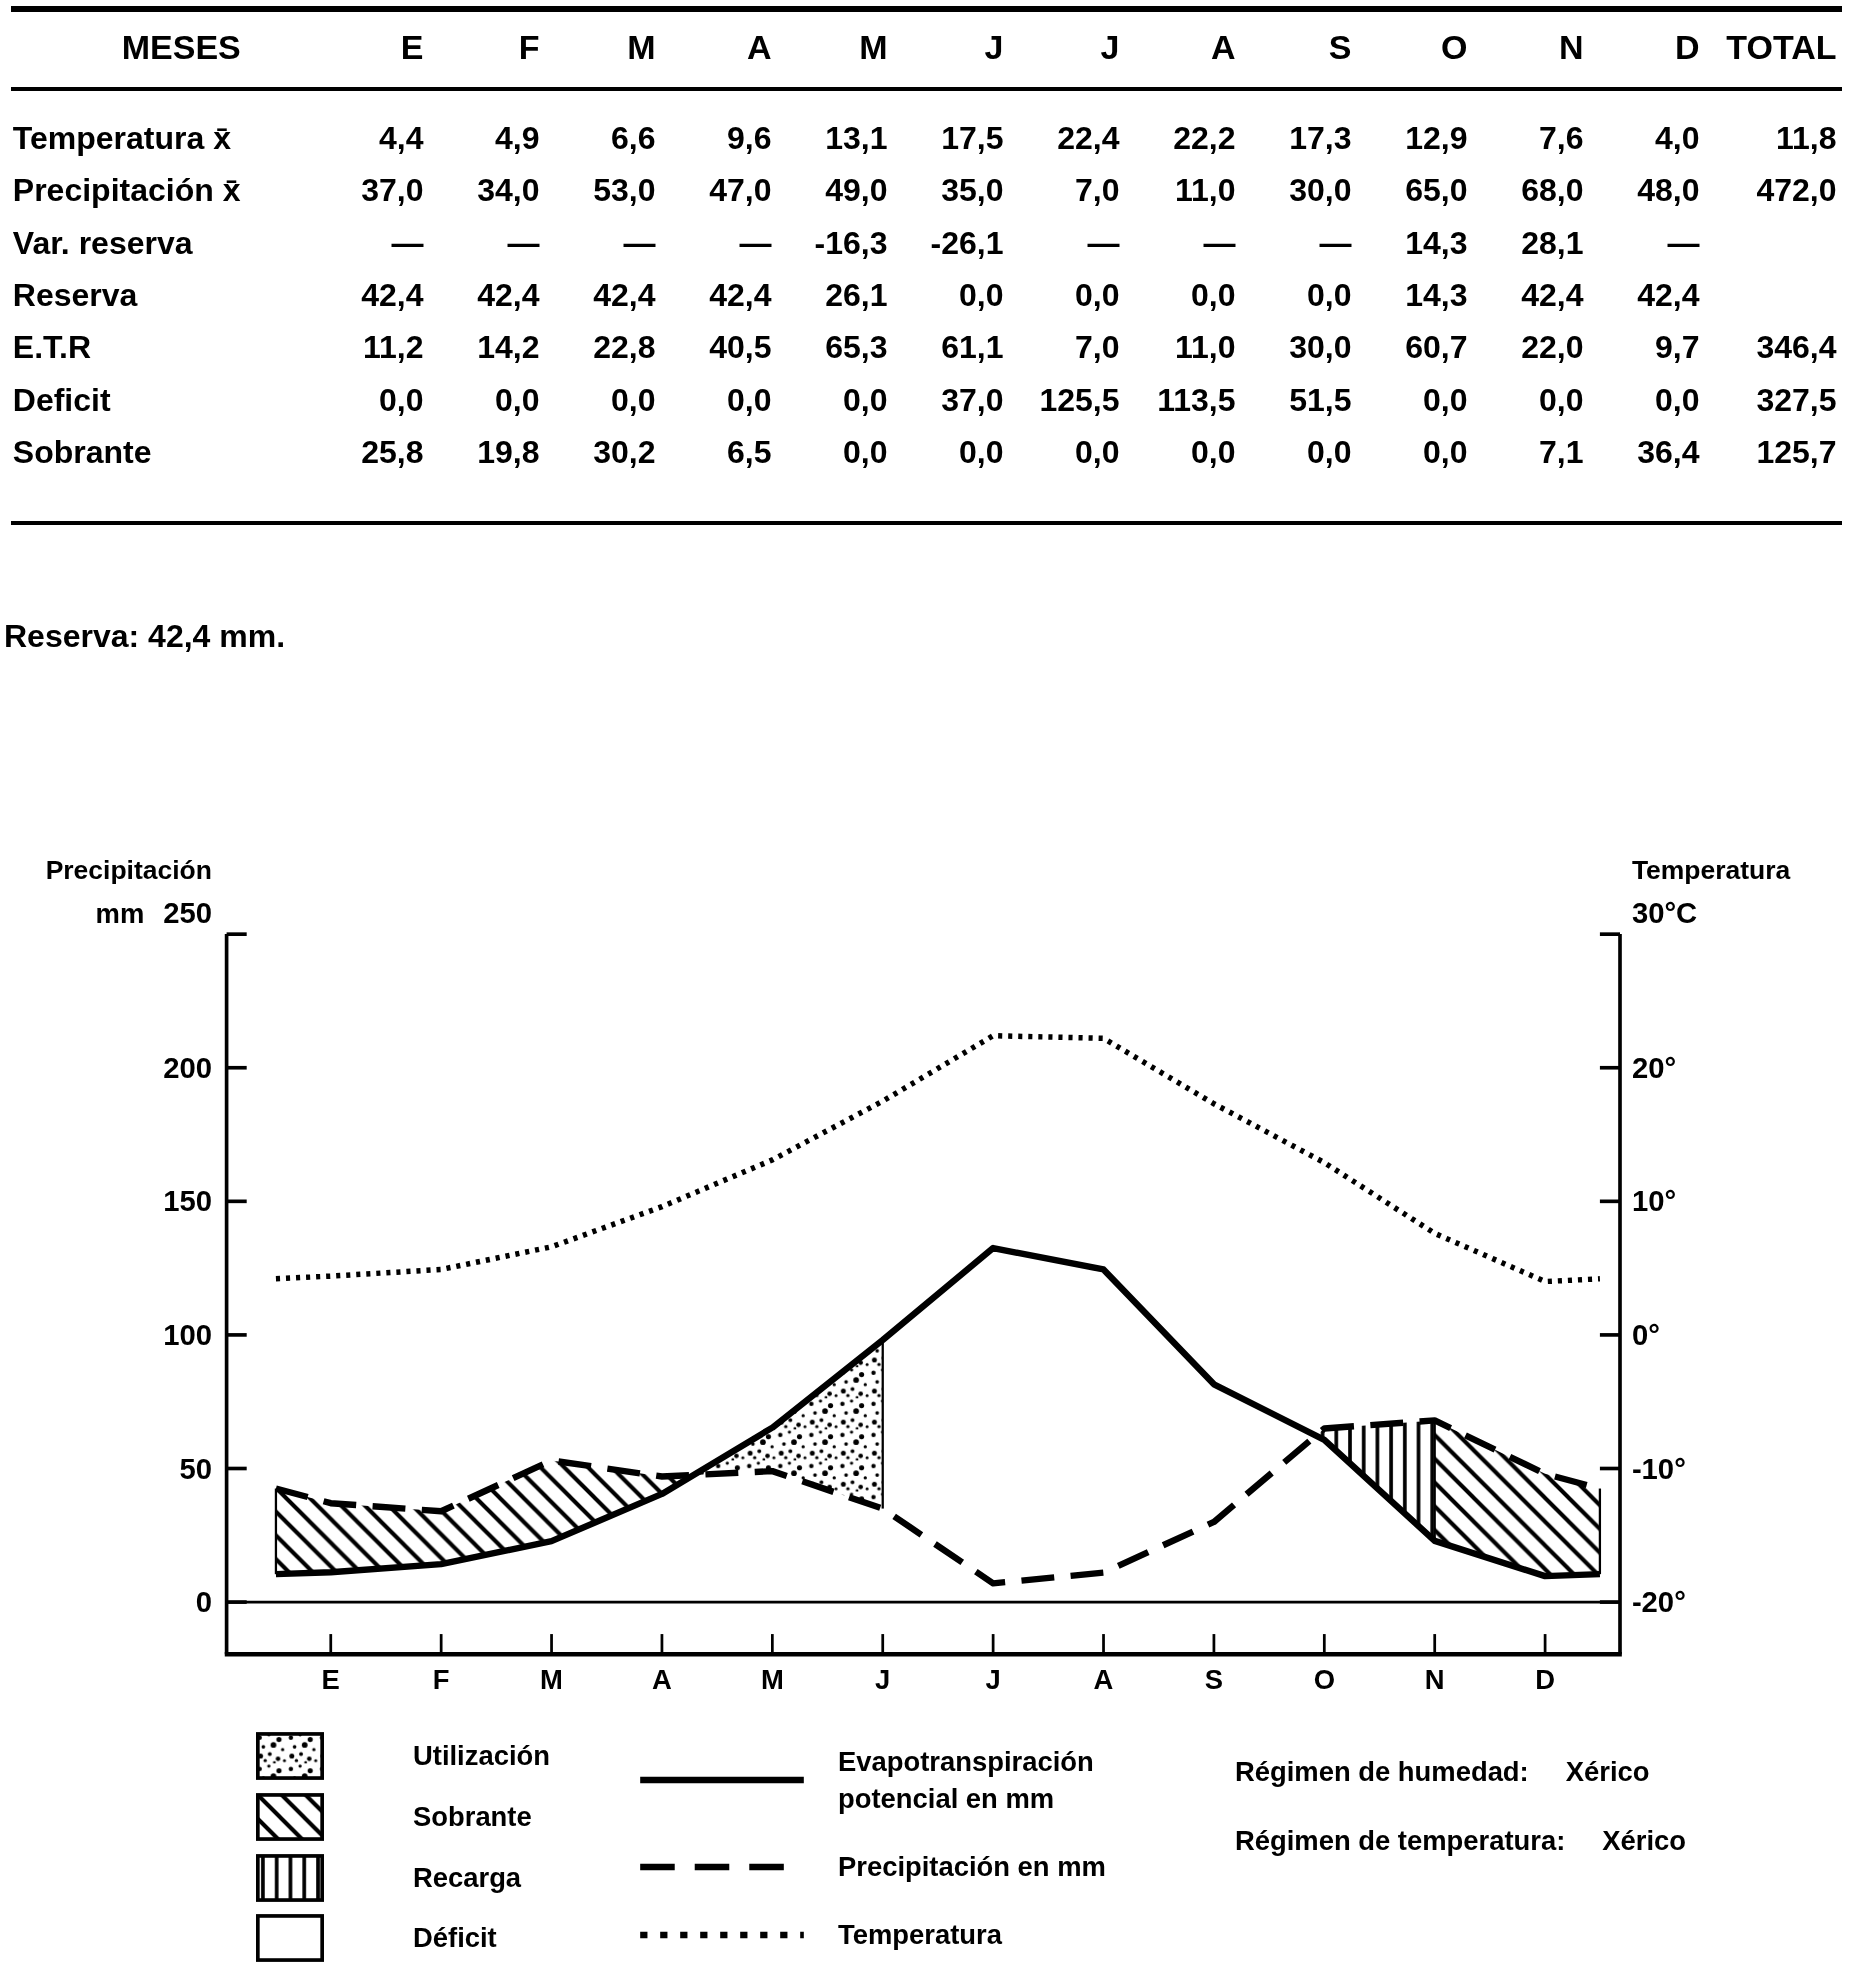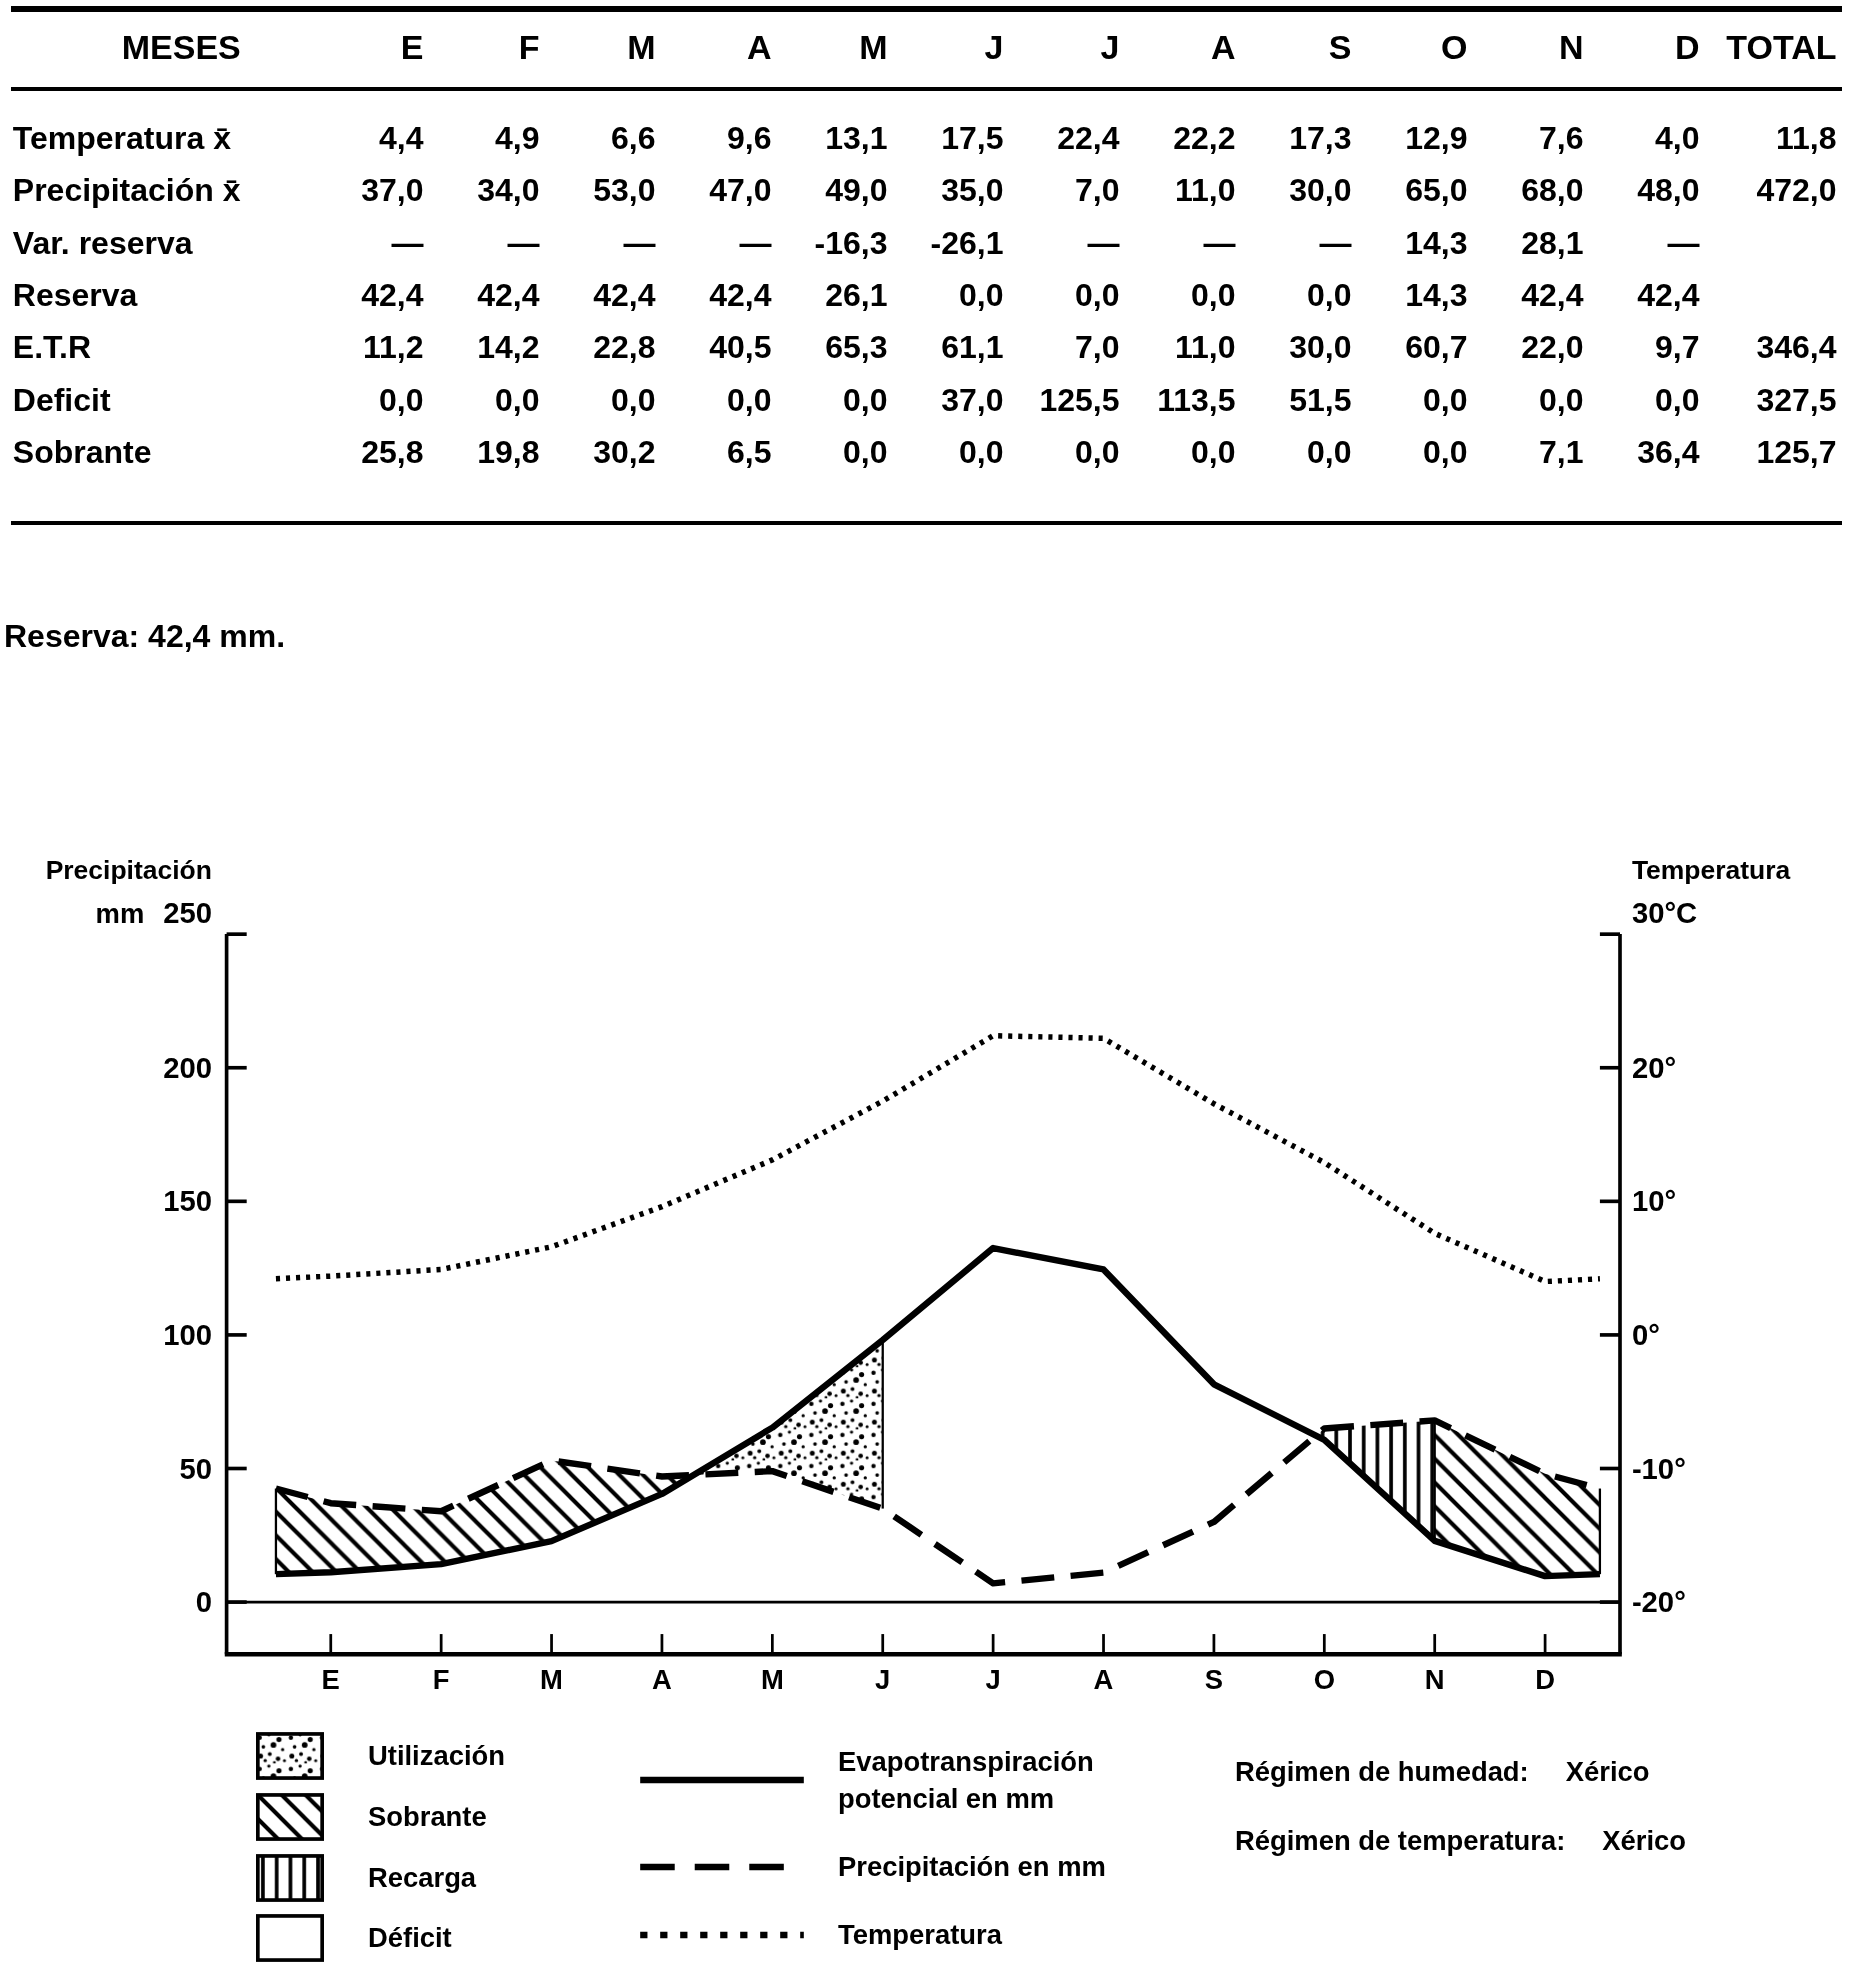--- a/index.html
+++ b/index.html
@@ -15,21 +15,21 @@
   table.wb td.rowlabel{text-align:left;padding-left:1.8px;margin-left:15px;}
   table.wb tbody tr:first-child td{padding-top:29px;}
   table.wb tbody tr:last-child td{padding-bottom:51px;}
   
   .note{position:absolute;left:4px;top:618px;font-size:32px;}
   
   svg.chart{position:absolute;left:0;top:850px;}
   svg text{font-family:"Liberation Sans","DejaVu Sans",sans-serif;font-weight:bold;fill:#000;}
   
   .leg-areas{position:absolute;left:256px;top:1732px;}
-  .leg-area-row{display:flex;align-items:center;height:48px;margin-bottom:12.8px;}
+  .leg-area-row{display:flex;align-items:center;height:48px;margin-bottom:12.8px;gap:45px;}
   .leg-area-row .sw{width:68px;height:48px;flex:0 0 auto;}
   .leg-area-row .lbl{font-size:27.4px;margin-left:44px;white-space:nowrap;}
   .leg-lines{position:absolute;left:635px;top:1743px;width:603px;}
   .leg-line-row{display:flex;align-items:center;margin-bottom:31px;}
   .leg-line-row .sample{width:174px;height:20px;flex:0 0 auto;}
   .leg-line-row .lbl{font-size:27.4px;line-height:37px;margin-left:29px;white-space:pre-line;}
   .leg-reg{position:absolute;left:1235px;top:1756px;}
   .leg-reg-row{font-size:27.4px;margin-bottom:37px;white-space:nowrap;}
   .leg-reg-row .val{margin-left:37px;}
 </style>

